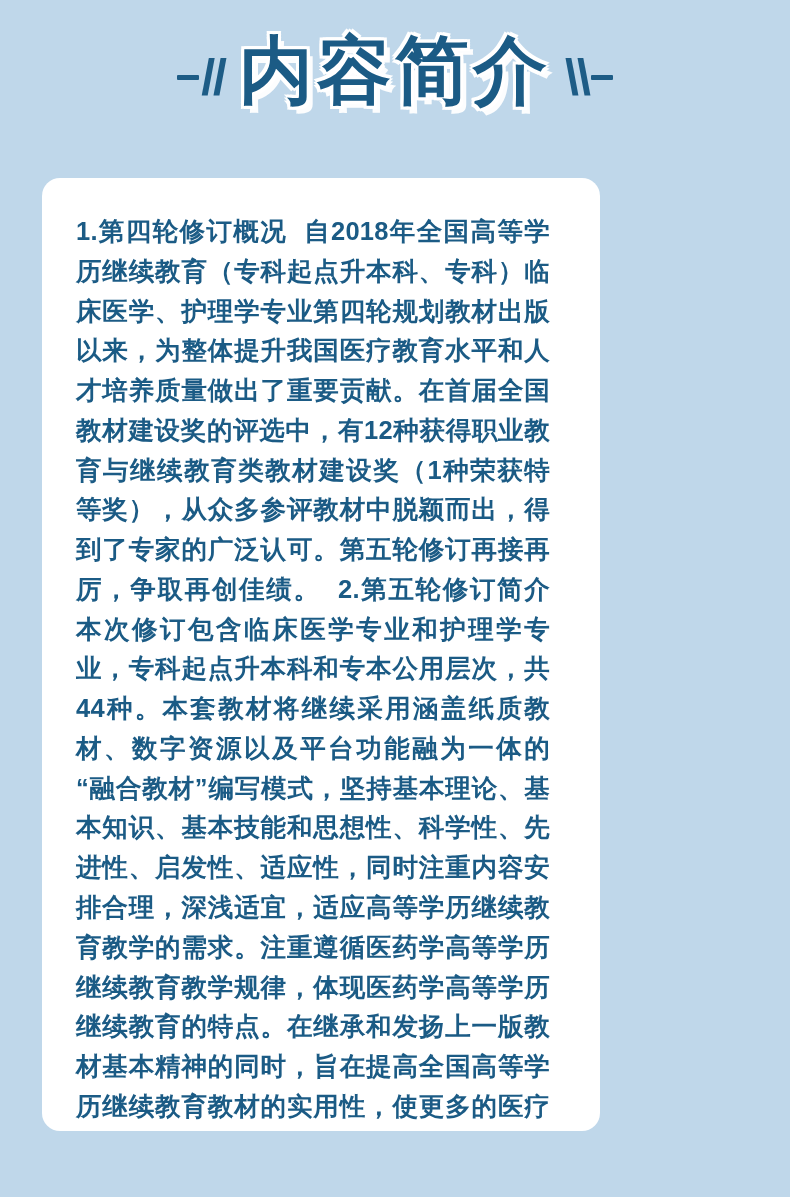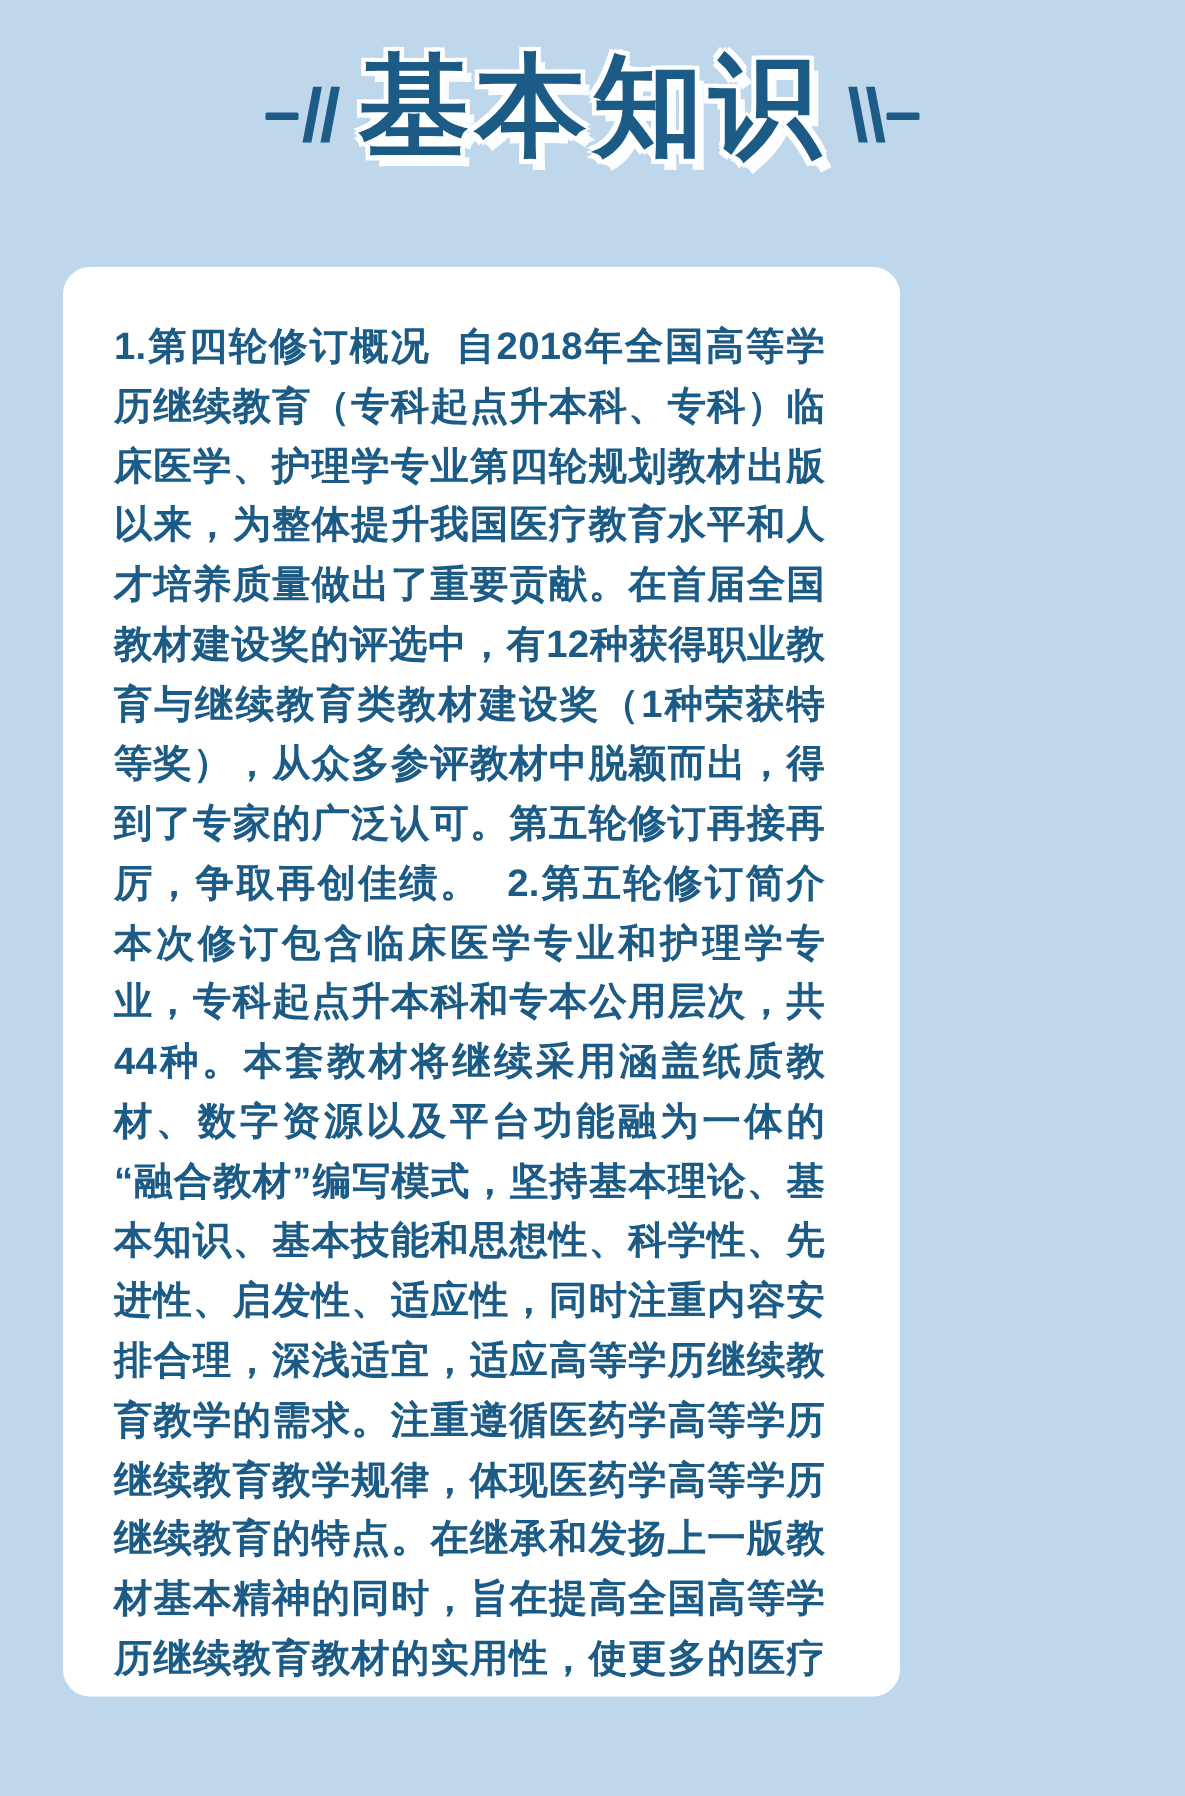--- a/index.html
+++ b/index.html
@@ -107,21 +107,21 @@
 <body>
 
 <div class="page">
 
   <div class="header">
     <div class="header-inner">
       <span class="deco">
         <span class="dash"></span>
         <span class="slashes">//</span>
       </span>
-      <span class="title">基本知识</span>
+      <span class="title">内容简介</span>
       <span class="deco">
         <span class="slashes">\\</span>
         <span class="dash"></span>
       </span>
     </div>
   </div>
 
   <div class="card">
     <p class="body-text">1.第四轮修订概况  自2018年全国高等学历继续教育（专科起点升本科、专科）临床医学、护理学专业第四轮规划教材出版以来，为整体提升我国医疗教育水平和人才培养质量做出了重要贡献。在首届全国教材建设奖的评选中，有12种获得职业教育与继续教育类教材建设奖（1种荣获特等奖），从众多参评教材中脱颖而出，得到了专家的广泛认可。第五轮修订再接再厉，争取再创佳绩。  2.第五轮修订简介  本次修订包含临床医学专业和护理学专业，专科起点升本科和专本公用层次，共44种。本套教材将继续采用涵盖纸质教材、数字资源以及平台功能融为一体的“融合教材”编写模式，坚持基本理论、基本知识、基本技能和思想性、科学性、先进性、启发性、适应性，同时注重内容安排合理，深浅适宜，适应高等学历继续教育教学的需求。注重遵循医药学高等学历继续教育教学规律，体现医药学高等学历继续教育的特点。在继承和发扬上一版教材基本精神的同时，旨在提高全国高等学历继续教育教材的实用性，使更多的医疗工作人员从中受益。</p>
   </div>

